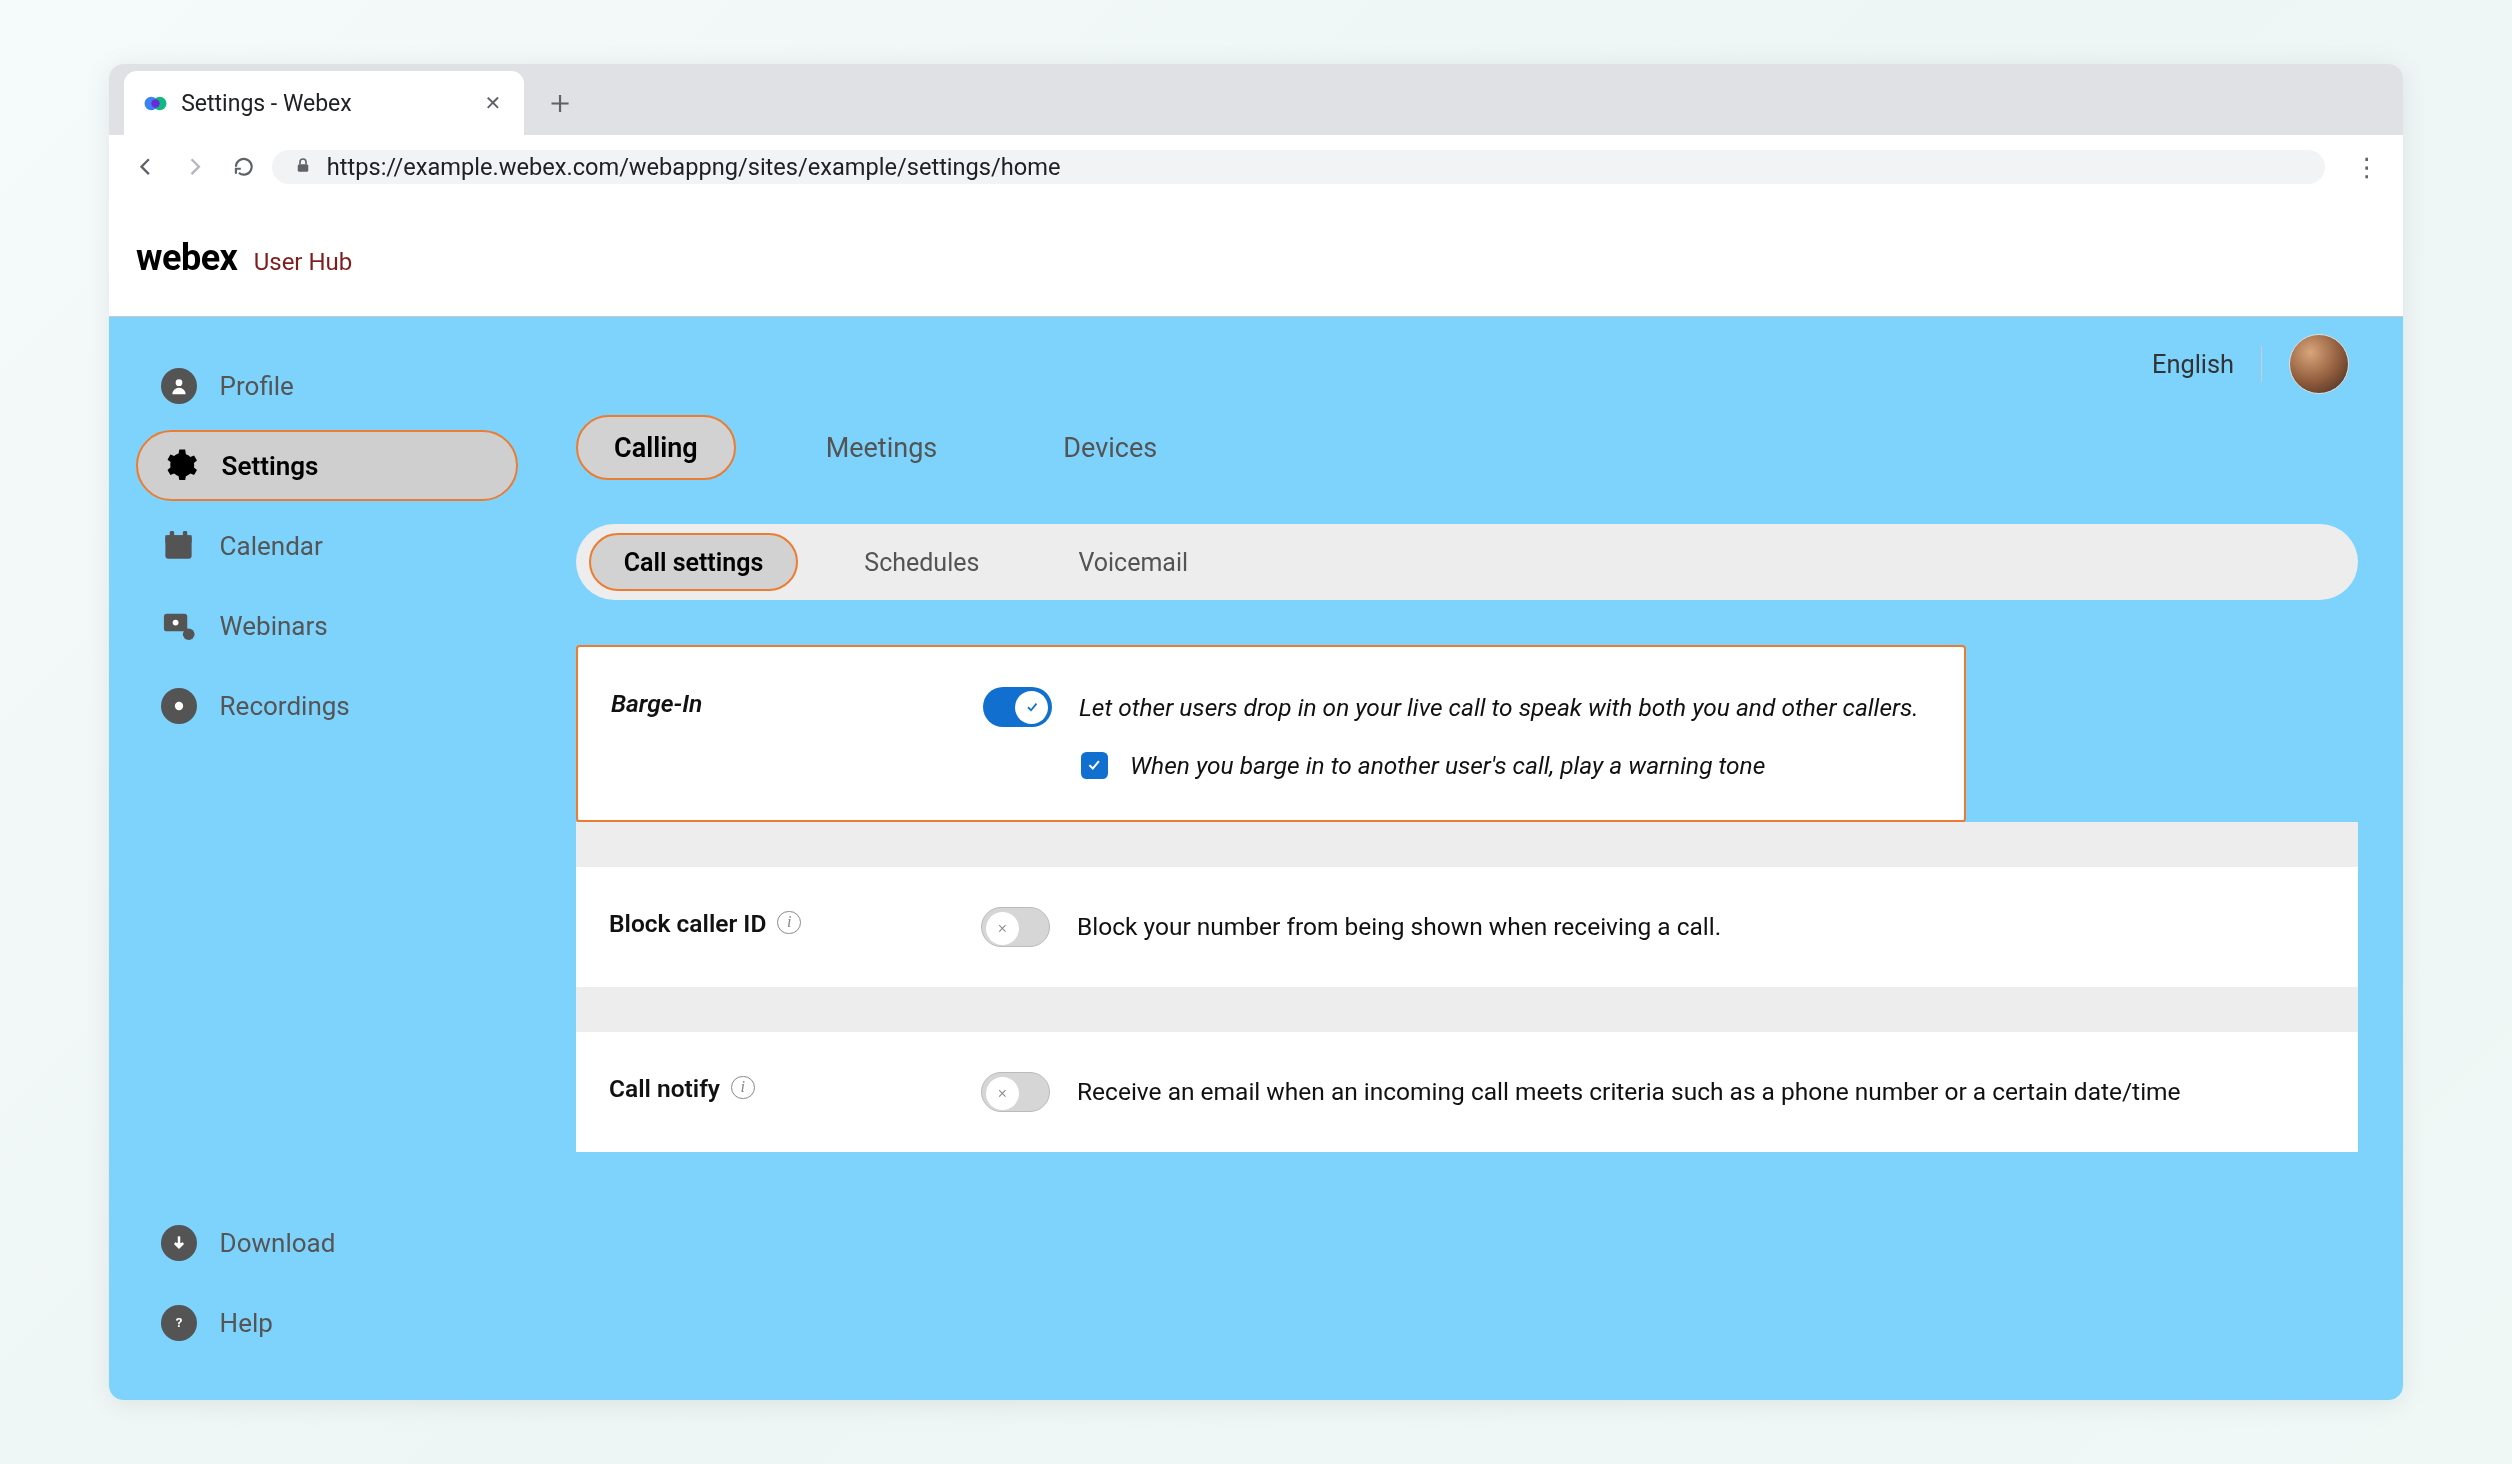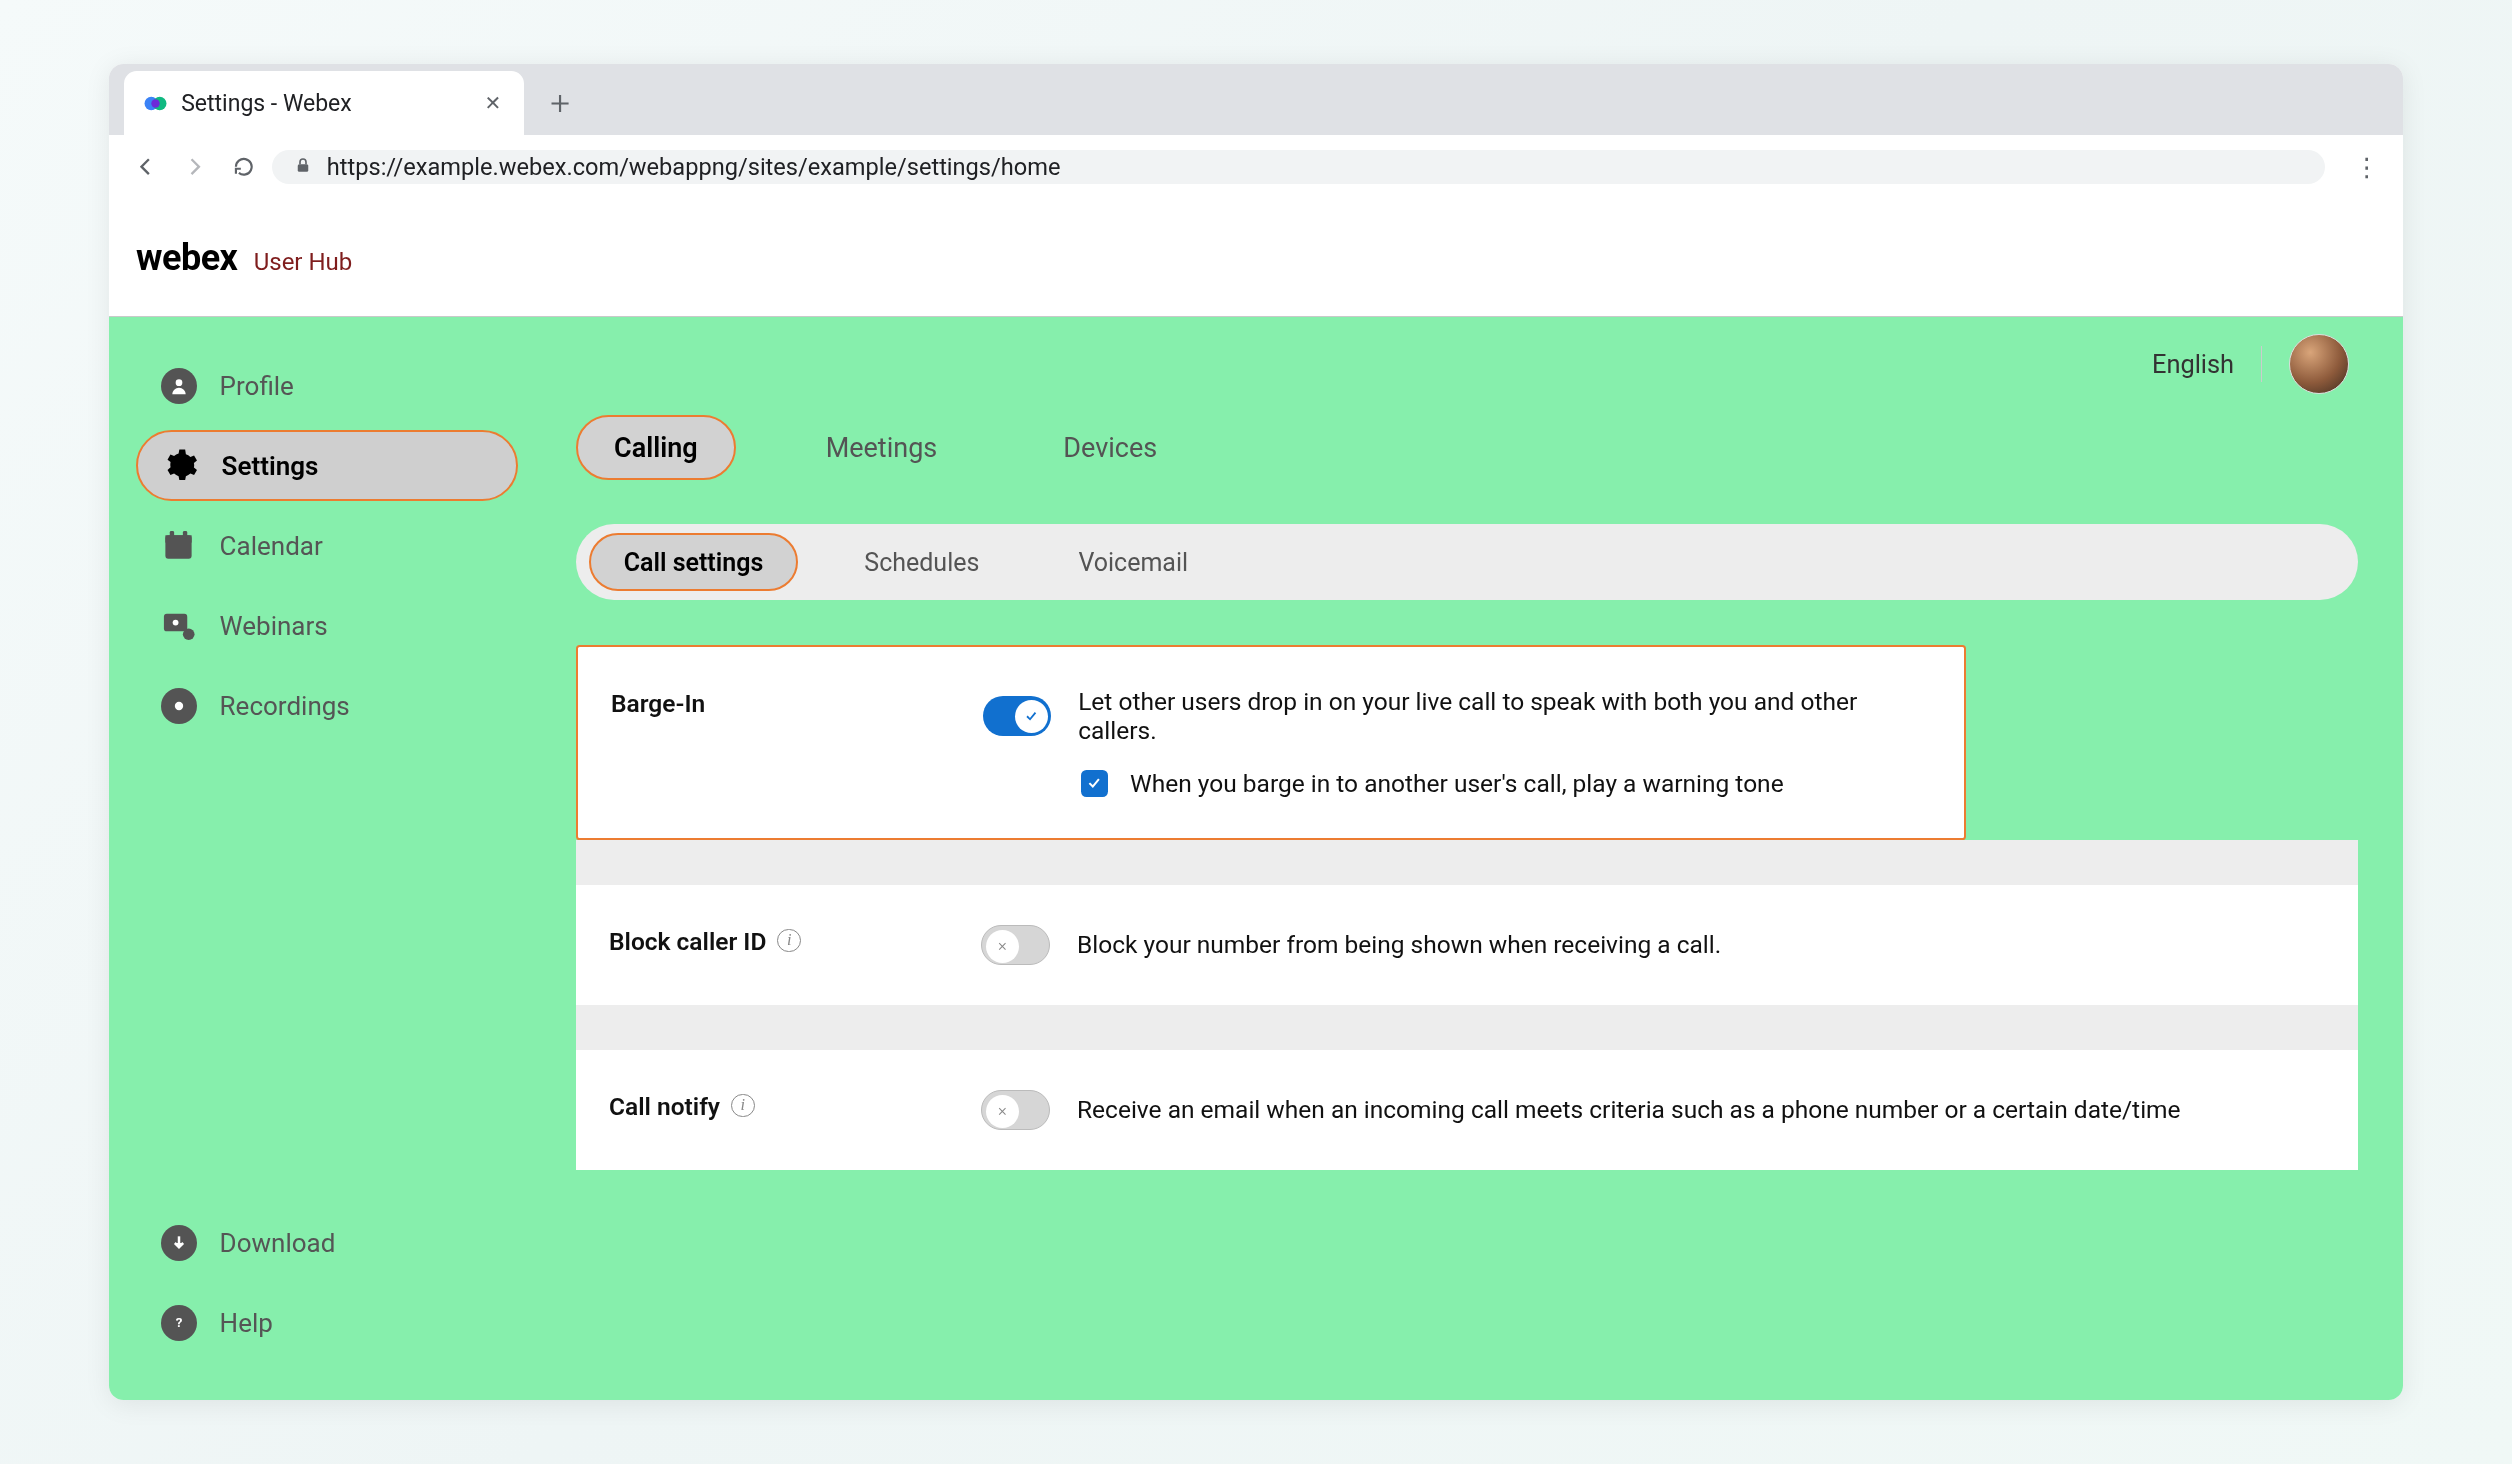--- a/index.html
+++ b/index.html
@@ -94,21 +94,21 @@
     padding: 0 27px;
     border-bottom: 0.9px solid #c9c9c9;
   }
   .brand { display: flex; align-items: baseline; gap: 16.3px; }
   .brand-logo { font-size: 36px; font-weight: 700; color: #000; letter-spacing: -0.5px; }
   .brand-sub { font-size: 24px; color: #7f1d1d; font-weight: 400; }
   
   .app-body {
     flex: 1;
     display: flex;
-    background: #86efac;
+    background: #7dd3fc;
     overflow: hidden;
   }
   .sidebar {
     width: 427px;
     padding: 33px 18px 33px 27px;
     display: flex;
     flex-direction: column;
   }
   .sidebar-top { flex: 1; }
   .side-item {
@@ -210,20 +210,21 @@
   .card {
     background: #fff;
     padding: 40px 33px;
     display: flex;
     gap: 18px;
   }
   .card.highlighted {
     border: 2.7px solid #ec7c31;
     border-radius: 3.6px;
     width: 1390px;
+    font-style: italic;
   }
   .card-gap {
     height: 45px;
     background: #ededed;
   }
   .card-label {
     width: 354px;
     font-size: 24.5px;
     font-weight: 600;
     color: #111;

